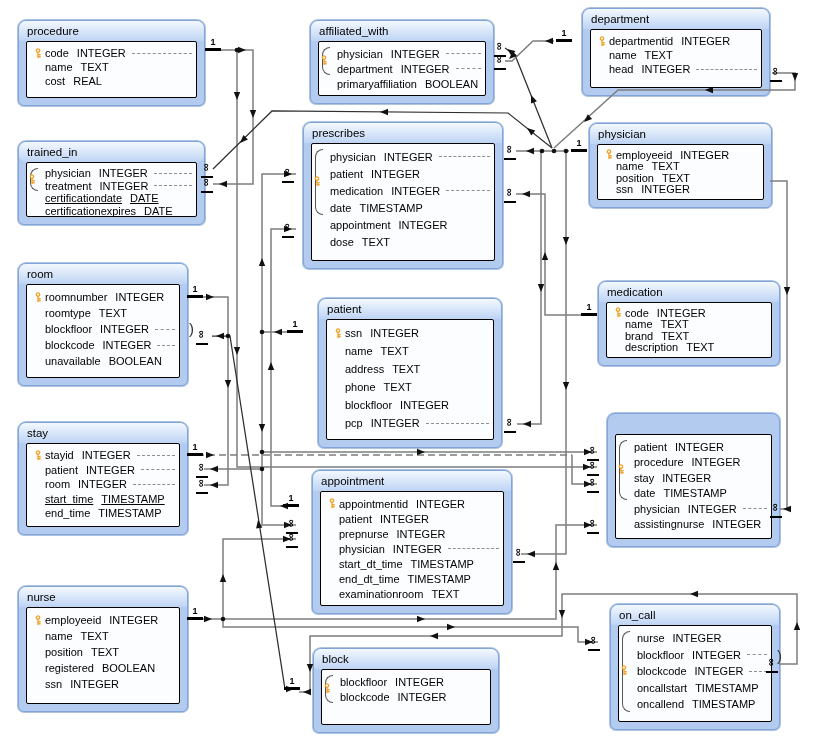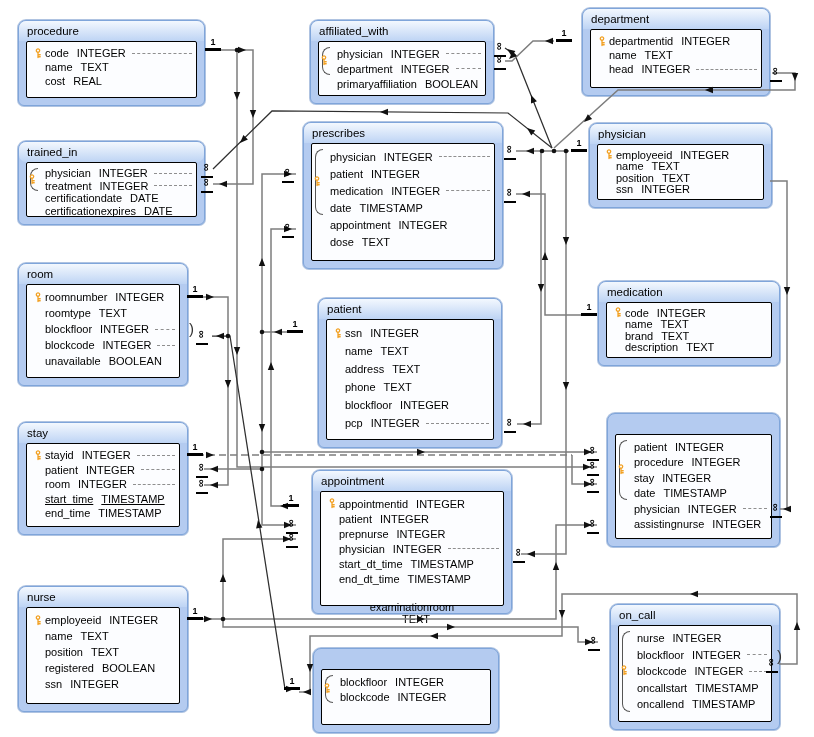--- a/index.html
+++ b/index.html
@@ -69,21 +69,21 @@
           <span class="fname">physician</span>
           <span class="ftype">INTEGER</span>
           <span class="dashfill"></span>
         </div>
         <div class="row" style="height: 12.5px;">
           <span class="gut"></span>
           <span class="fname">treatment</span>
           <span class="ftype">INTEGER</span>
           <span class="dashfill"></span>
         </div>
-        <div class="row" style="height: 12.5px;">
+        <div class="row" style="height: 12.5px; text-decoration: underline;">
           <span class="gut"></span>
           <span class="fname">certificationdate</span>
           <span class="ftype">DATE</span>
         </div>
         <div class="row" style="height: 12.5px;">
           <span class="gut"></span>
           <span class="fname">certificationexpires</span>
           <span class="ftype">DATE</span>
         </div>
         <div class="brace" style="top: 5px; height: 21px;"></div>
@@ -361,28 +361,29 @@
         <div class="row" style="height: 15px;">
           <span class="gut"></span>
           <span class="fname">start_dt_time</span>
           <span class="ftype">TIMESTAMP</span>
         </div>
         <div class="row" style="height: 15px;">
           <span class="gut"></span>
           <span class="fname">end_dt_time</span>
           <span class="ftype">TIMESTAMP</span>
         </div>
-        <div class="row" style="height: 15px; flex-direction: column;">
+        <div class="row" style="height: 15px;">
           <span class="gut"></span>
           <span class="fname">examinationroom</span>
           <span class="ftype">TEXT</span>
         </div>
       </div>
     </div>
     <div class="tbl" style="left: 313px; top: 648px; width: 184px; height: 83px; background: rgb(180, 203, 240); border: 1px solid rgb(127, 165, 218);">
+      <div class="tbl-h" style="background: linear-gradient(rgb(243, 248, 254) 0%, rgb(190, 212, 244) 100%);">block</div>
       <div class="tbl-b">
         <div class="row" style="height: 15px;">
           <span class="gut"></span>
           <span class="fname">blockfloor</span>
           <span class="ftype">INTEGER</span>
         </div>
         <div class="row" style="height: 15px;">
           <span class="gut"></span>
           <span class="fname">blockcode</span>
           <span class="ftype">INTEGER</span>

